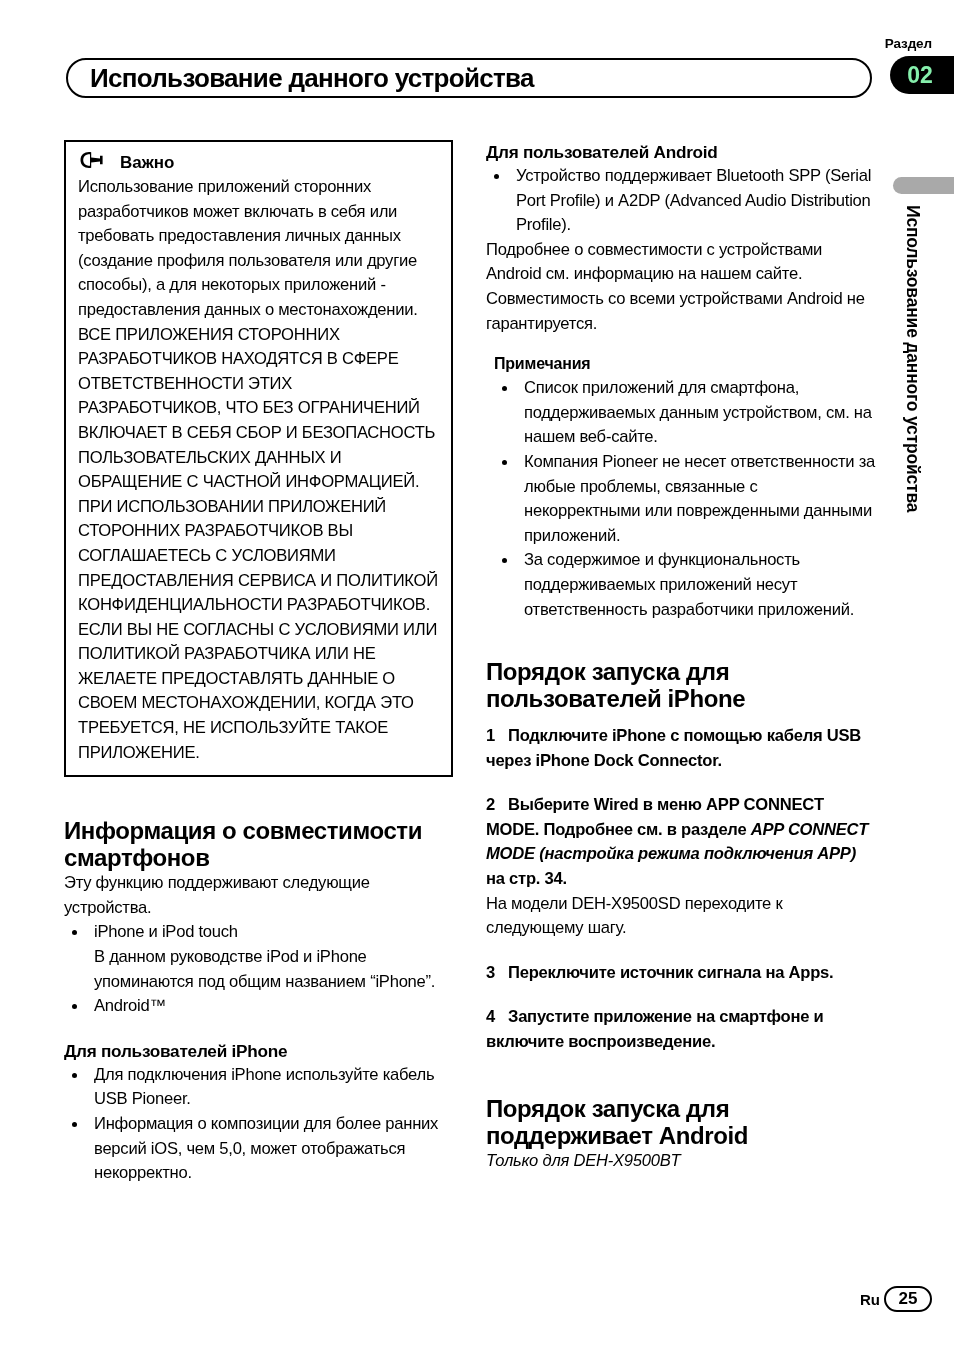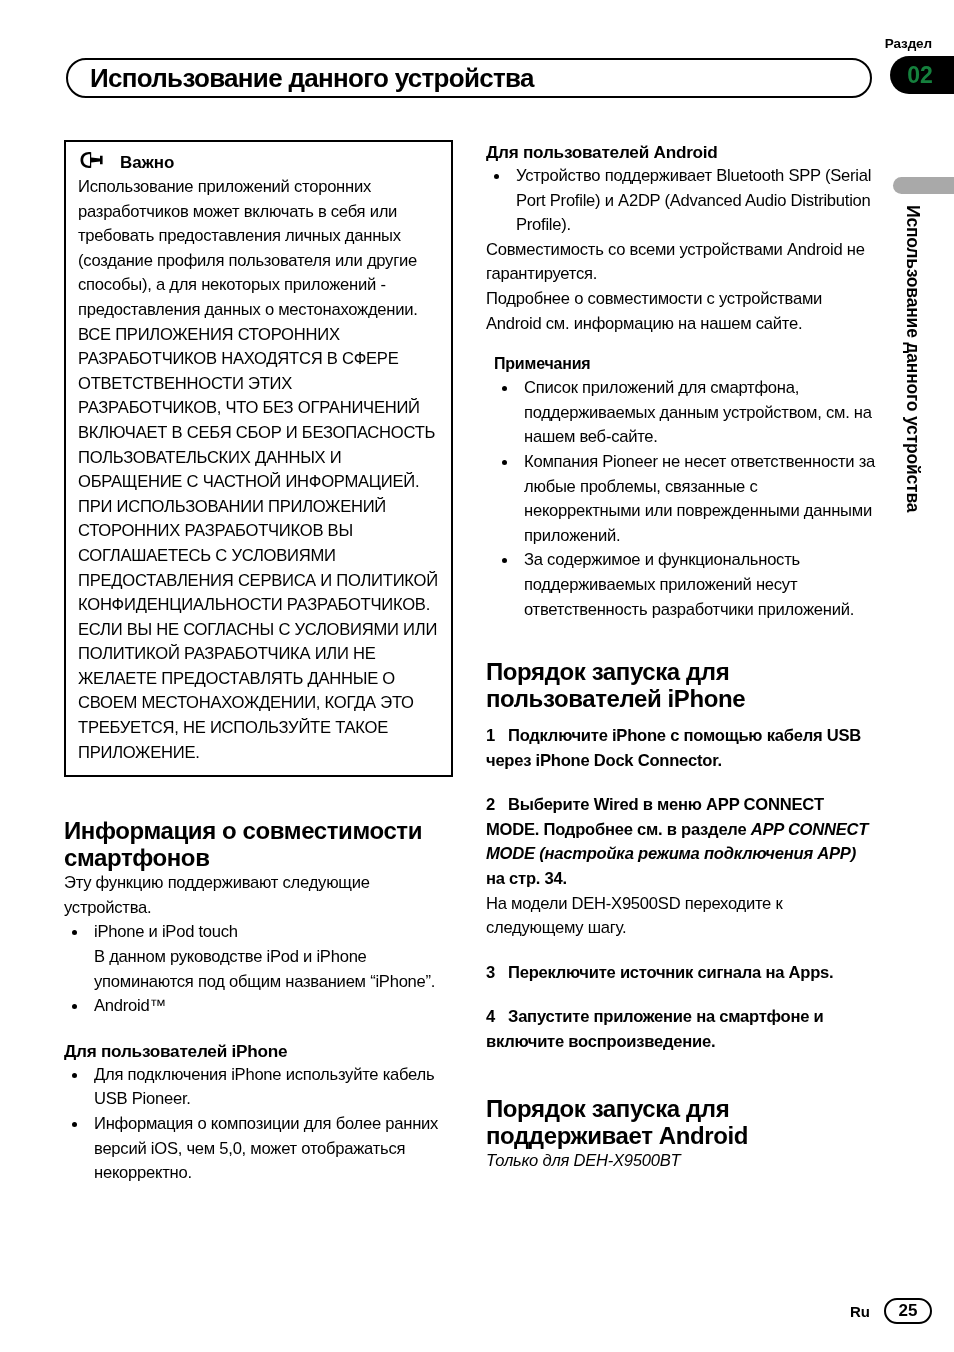--- a/index.html
+++ b/index.html
@@ -35,21 +35,21 @@
     white-space: nowrap;
   }
   .section-badge {
     position: absolute;
     right: 0px;
     top: 55px;
     width: 64px;
     height: 38px;
     background: #000000;
     border-radius: 19px 0 0 19px;
-    color: #15803d;
+    color: #86efac;
     font-size: 23px;
     font-weight: bold;
     display: flex;
     align-items: center;
     justify-content: center;
     letter-spacing: 0px;
     padding-right: 4px;
     box-sizing: border-box;
   }
   .title-pill {
@@ -220,24 +220,24 @@
   }
   .spacer-12 { height: 12px; }
   .spacer-16 { height: 16px; }
   .spacer-20 { height: 20px; }
   .spacer-24 { height: 24px; }
 
   
   .footer {
     position: absolute;
     right: 22px;
-    bottom: 28px;
-    display: flex;
-    align-items: center;
-    gap: 14px;
+    bottom: 40px;
+    display: flex;
+    align-items: center;
+    gap: 4px;
   }
   .footer .lang {
     font-size: 15px;
     font-weight: bold;
     letter-spacing: 0px;
   }
   .footer .pagenum {
     border: 2px solid #000;
     border-radius: 14px;
     min-width: 48px;
@@ -316,22 +316,22 @@
 
 <div class="col-right">
 
   <h3 class="sub-head">Для пользователей Android</h3>
   <ul class="bullets">
     <li>
       <span class="dot"></span>
       <span>Устройство поддерживает Bluetooth SPP (Serial Port Profile) и A2DP (Advanced Audio Distribution Profile).</span>
     </li>
   </ul>
+  <p class="body">Подробнее о совместимости с устройствами Android см. информацию на нашем сайте.</p>
   <p class="body">Совместимость со всеми устройствами Android не гарантируется.</p>
-  <p class="body">Подробнее о совместимости с устройствами Android см. информацию на нашем сайте.</p>
 
   <div class="spacer-16"></div>
 
   <h4 class="note-head" style="padding-left:8px;">Примечания</h4>
   <ul class="bullets indented">
     <li>
       <span class="dot"></span>
       <span>Список приложений для смартфона, поддерживаемых данным устройством, см. на нашем веб-сайте.</span>
     </li>
     <li>

